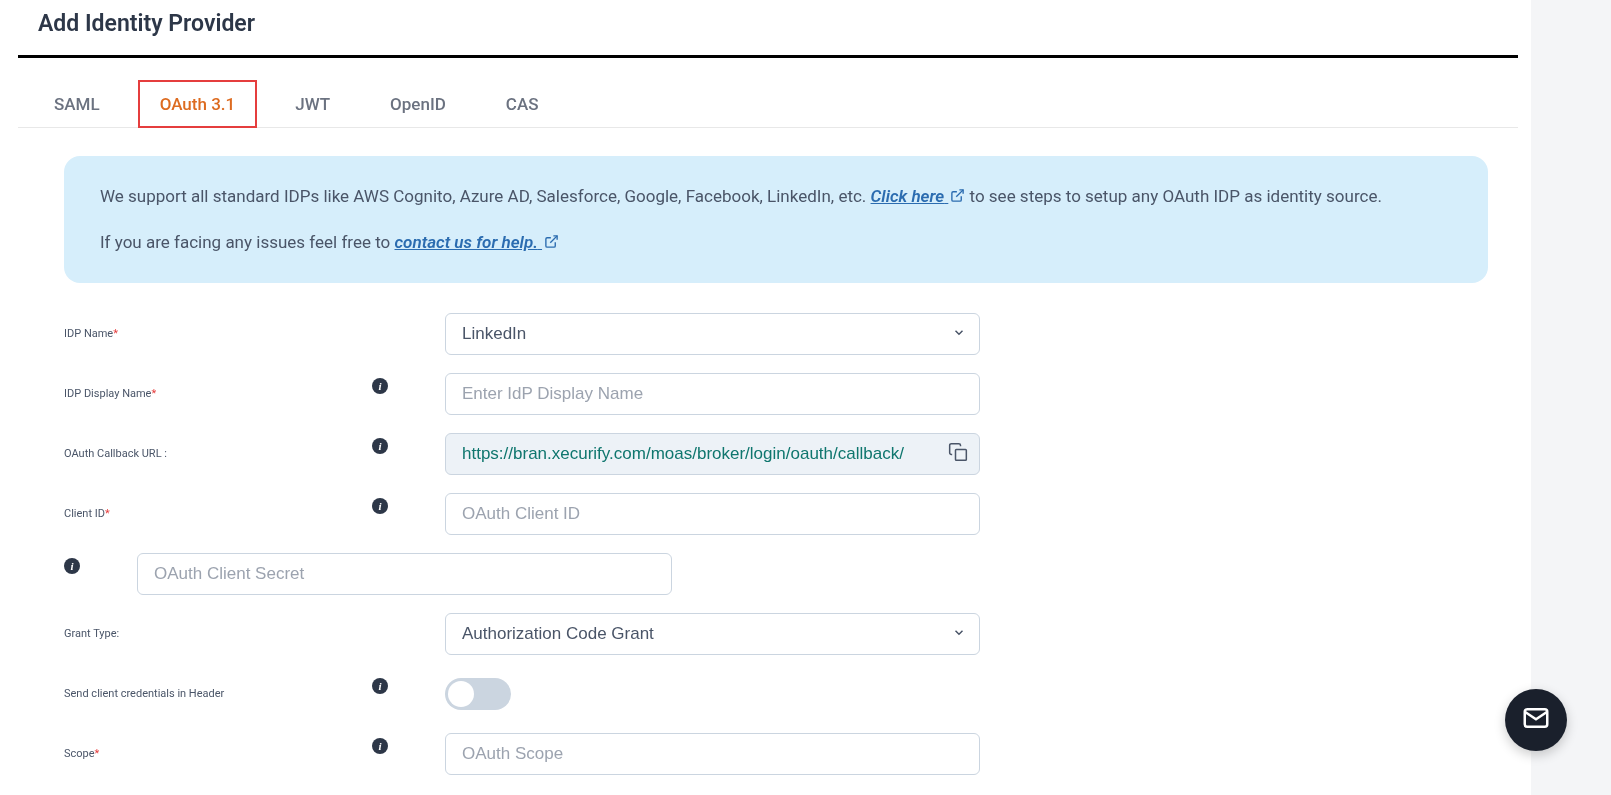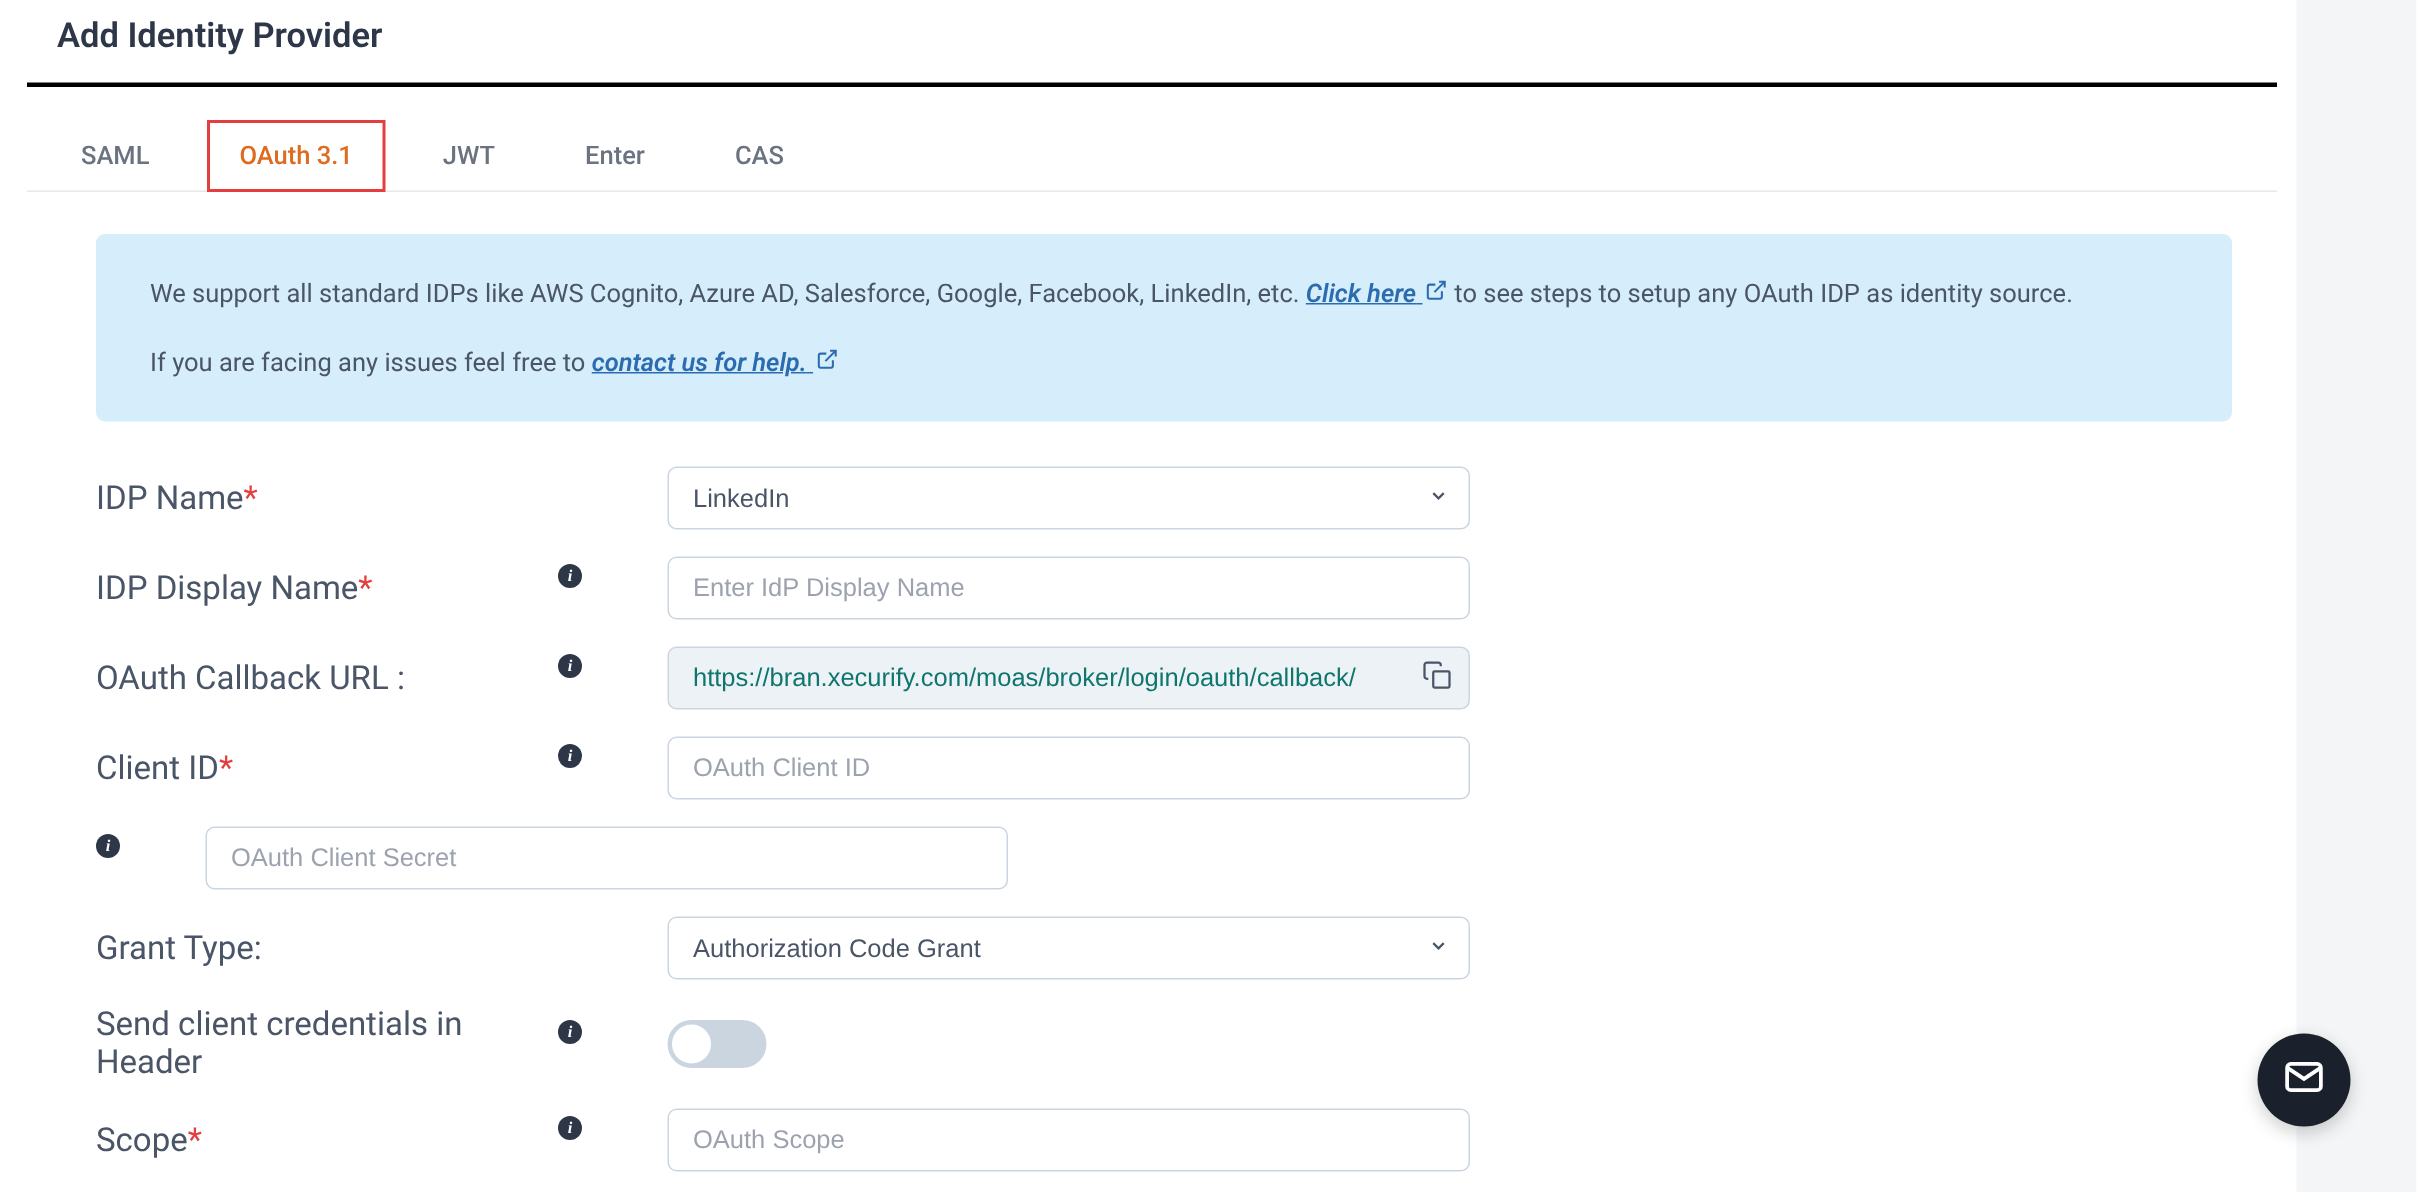--- a/index.html
+++ b/index.html
@@ -40,21 +40,21 @@
     font-weight: 500;
   }
   .tab.active {
     color: #dd6b20;
     border: 2px solid #e53e3e;
     border-bottom: 2px solid #e53e3e;
   }
   .content { padding: 28px 30px 0 46px; }
   .info-box {
     background: #d6eefb;
-    border-radius: 6px;
+    border-radius: 16px;
     padding: 28px 36px 26px 36px;
     margin-bottom: 30px;
     color: #4a5568;
     font-size: 17px;
     line-height: 1.5;
   }
   .info-box p { margin-bottom: 20px; }
   .info-box p:last-child { margin-bottom: 0; }
   .info-box a {
     color: #2b6cb0;
@@ -68,21 +68,21 @@
     margin-left: 2px;
   }
   .form-row {
     display: flex;
     align-items: center;
     margin-bottom: 18px;
     min-height: 42px;
   }
   .form-label {
     width: 308px;
-    font-size: 22px;
+    font-size: 11px;
     color: #4a5568;
     position: relative;
   }
   .required { color: #e53e3e; }
   .info-col {
     width: 48px;
     display: flex;
     align-items: flex-start;
     margin-top: -16px;
   }
@@ -184,21 +184,21 @@
 
 <div class="right-edge"></div>
 
 <div class="page">
   <div class="page-title">Add Identity Provider</div>
 
   <div class="tabs">
     <div class="tab">SAML</div>
     <div class="tab active">OAuth 3.1</div>
     <div class="tab">JWT</div>
-    <div class="tab">Enter</div>
+    <div class="tab">OpenID</div>
     <div class="tab">CAS</div>
   </div>
 
   <div class="content">
     <div class="info-box">
       <p>
         <span>We support all standard IDPs like AWS Cognito, Azure AD, Salesforce, Google, Facebook, LinkedIn, etc. </span>
         <a href="#"><span>Click here</span>
           <span class="ext-icon">
             <svg width="15" height="15" viewBox="0 0 24 24" fill="none" stroke="#2b6cb0" stroke-width="2.2">

